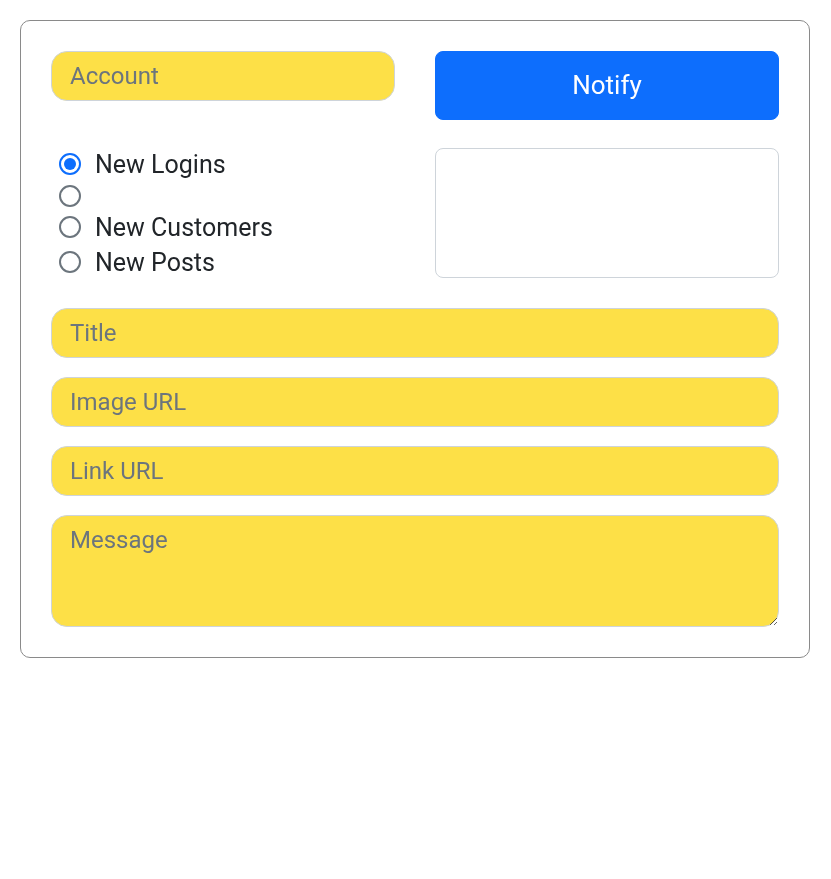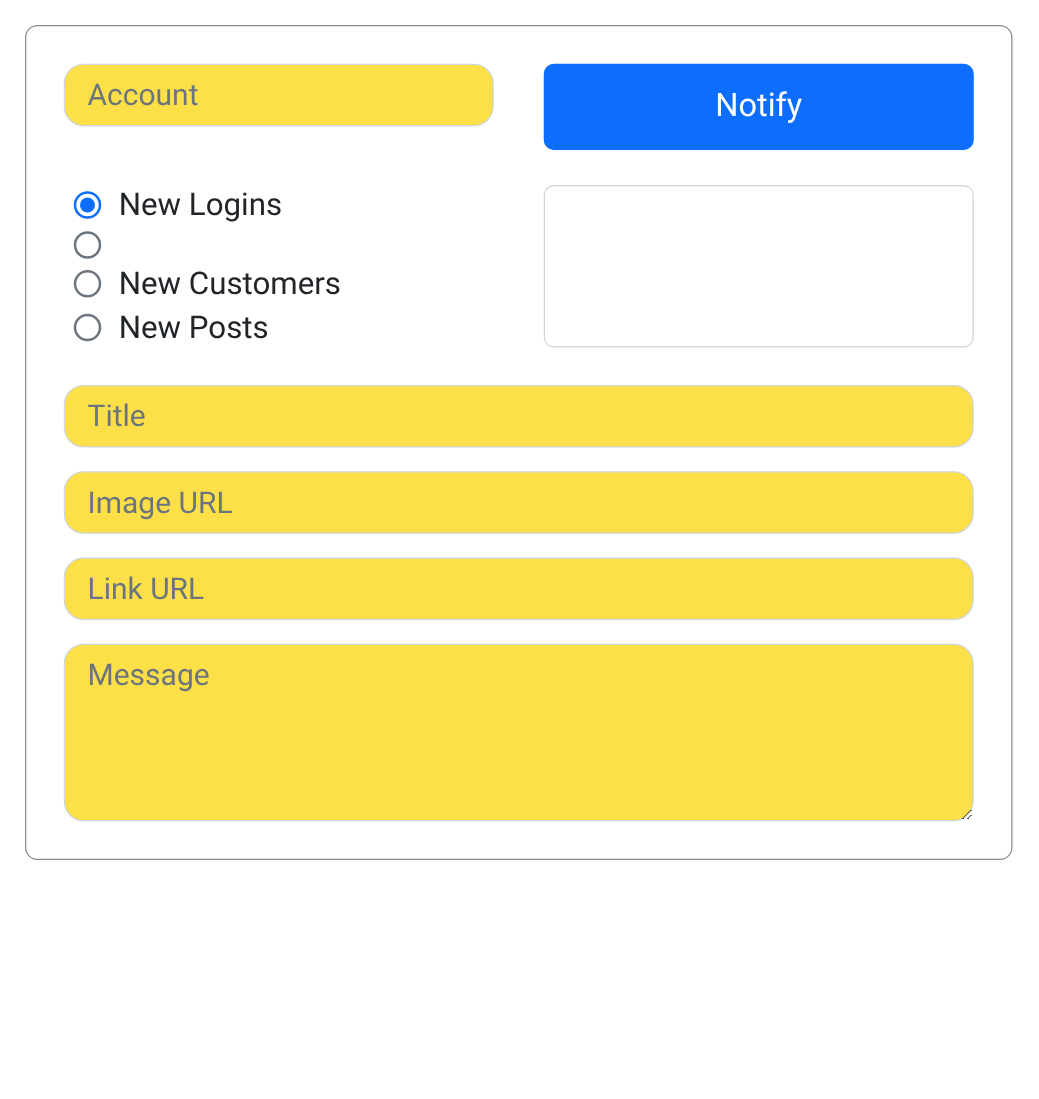--- a/index.html
+++ b/index.html
@@ -108,21 +108,21 @@
       border: 1px solid #ced4da;
       border-radius: 8px;
       background: #ffffff;
     }
     .field-stack {
       display: flex;
       flex-direction: column;
       gap: 19px;
     }
     .message-area {
-      height: 142px;
+      height: 112px;
     }
   </style>
 </head>
 <body>
 
 <div class="card">
 
   <div class="top-row">
     <div class="col">
       <input type="text" class="form-control" placeholder="Account" style="">

